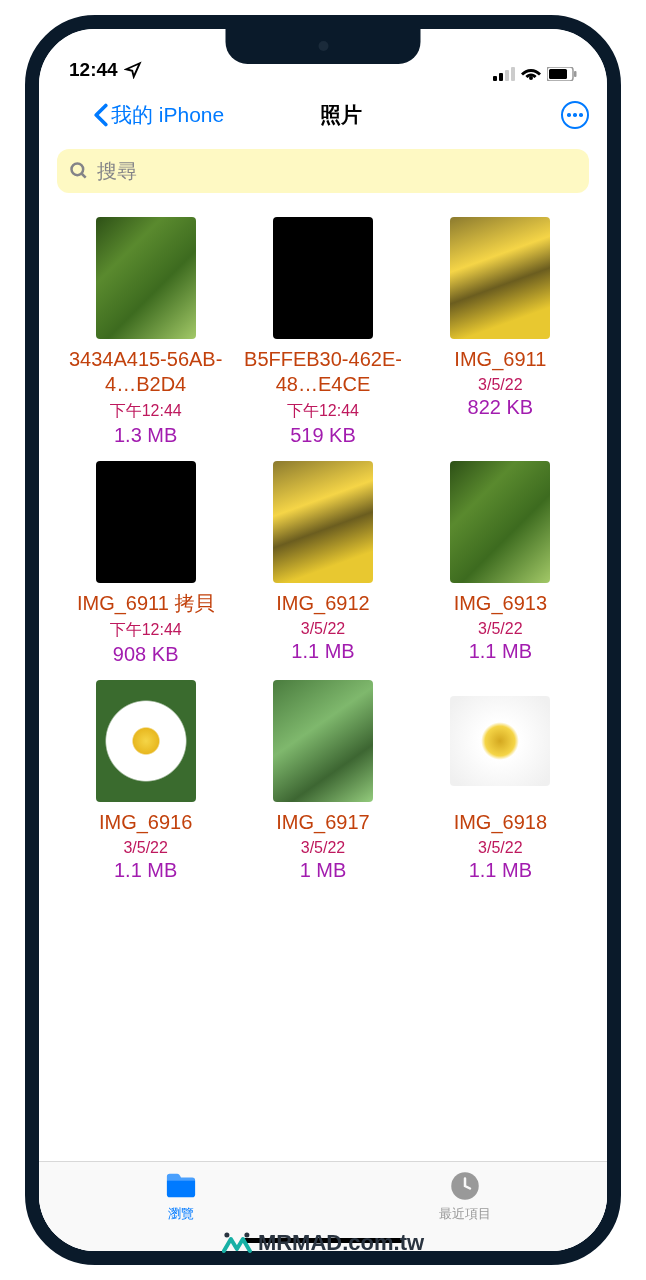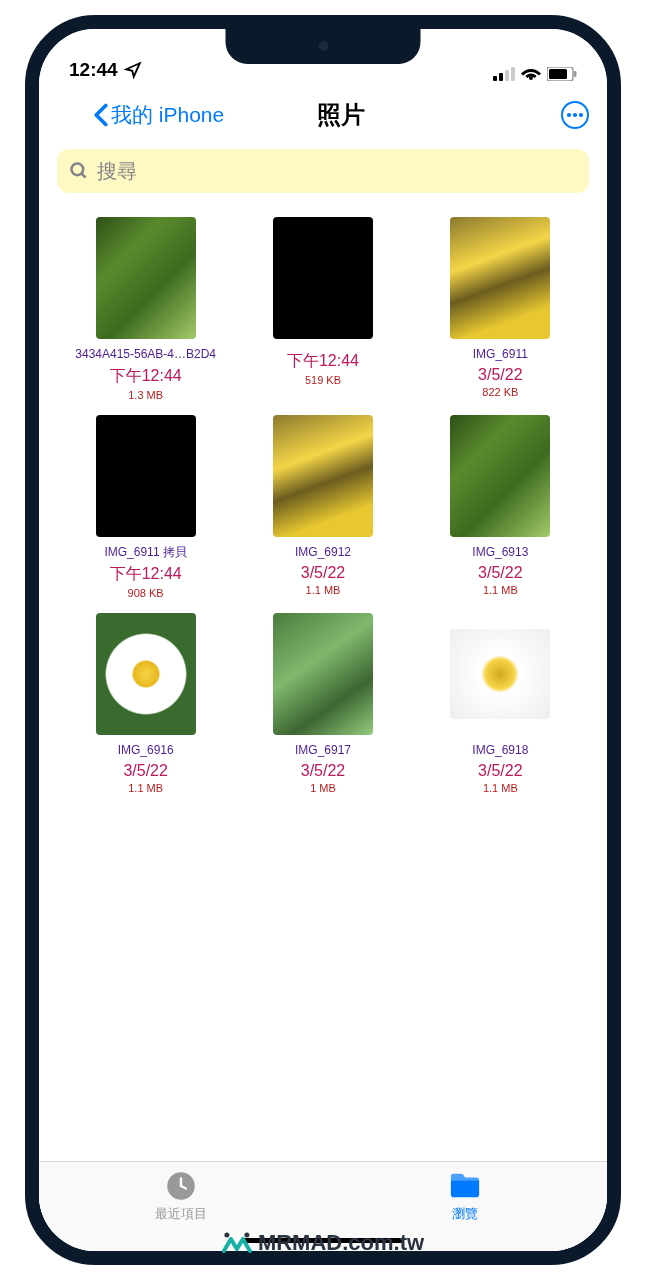--- a/index.html
+++ b/index.html
@@ -71,21 +71,21 @@
       display: flex;
       align-items: center;
       color: #007aff;
       font-size: 21px;
       gap: 2px;
     }
     .nav-title {
       position: absolute;
       left: 50%;
       transform: translateX(-50%);
-      font-size: 24px;
+      font-size: 21px;
       font-weight: 600;
     }
     .more-button {
       position: absolute;
       right: 18px;
       width: 28px;
       height: 28px;
       border: 2.5px solid #007aff;
       border-radius: 50%;
       display: flex;
@@ -139,34 +139,34 @@
       position: relative;
       overflow: hidden;
     }
     .thumb.black { background: #000; }
     .thumb.green-leaves { background: linear-gradient(135deg, #2d5016 0%, #5a8a2e 30%, #3d6b1f 60%, #a3c968 100%); }
     .thumb.yellow-flower { background: linear-gradient(160deg, #8b7a2e 0%, #f5d547 35%, #6b5d1f 55%, #e8c830 80%); }
     .thumb.daisy-bg { background: radial-gradient(circle at 50% 50%, #f5d547 0%, #e8b820 16%, #fff 18%, #fff 50%, #3a6b2e 52%); }
     .thumb.daisy-zoom { background: radial-gradient(circle at 50% 50%, #d4a820 0%, #f5d547 22%, #fff 28%, #f0f0f0 90%); height: 90px; margin-top: 16px; margin-bottom: 24px; }
     .thumb.succulents { background: linear-gradient(145deg, #4a7c3e 0%, #7fb86d 40%, #3d6632 70%, #94cc7d 100%); }
     .file-name {
-      font-size: 12px;
-      color: #4c1d95;
+      font-size: 20px;
+      color: #c2410c;
       line-height: 1.25;
       word-break: break-word;
       max-width: 160px;
     }
     .file-date {
       font-size: 16px;
       color: #be185d;
       margin-top: 4px;
     }
     .file-size {
-      font-size: 11px;
-      color: #b91c1c;
+      font-size: 20px;
+      color: #a21caf;
       margin-top: 2px;
     }
     .tab-bar {
       height: 90px;
       border-top: 1px solid #d8d8d8;
       background: #f9f9f9;
       display: flex;
       justify-content: space-around;
       padding-top: 8px;
       position: relative;
@@ -270,20 +270,21 @@
     <div class="content">
       <div class="grid" id="file-grid">
           <div class="file-item">
             <div class="thumb green-leaves"></div>
             <div class="file-name">3434A415-56AB-4…B2D4</div>
             <div class="file-date">下午12:44</div>
             <div class="file-size">1.3 MB</div>
           </div>
           <div class="file-item">
             <div class="thumb black"></div>
+            <div class="file-name">B5FFEB30-462E-48…E4CE</div>
             <div class="file-date">下午12:44</div>
             <div class="file-size">519 KB</div>
           </div>
           <div class="file-item">
             <div class="thumb yellow-flower"></div>
             <div class="file-name">IMG_6911</div>
             <div class="file-date">3/5/22</div>
             <div class="file-size">822 KB</div>
           </div>
           <div class="file-item">
@@ -319,38 +320,38 @@
           <div class="file-item">
             <div class="thumb daisy-zoom"></div>
             <div class="file-name">IMG_6918</div>
             <div class="file-date">3/5/22</div>
             <div class="file-size">1.1 MB</div>
           </div>
         </div>
     </div>
 
     <div class="tab-bar">
+      <div class="tab-item active">
+        <div class="tab-icon">
+          <svg width="34" height="28" viewBox="0 0 34 28" fill="#007aff">
+            <path d="M2 4 Q2 1 5 1 L13 1 Q15 1 16 3 L17 5 L29 5 Q32 5 32 8 L32 8 L2 8 Z" opacity="0.7"></path>
+            <path d="M2 8 L32 8 Q32 8 32 11 L32 23 Q32 26 29 26 L5 26 Q2 26 2 23 Z"></path>
+          </svg>
+        </div>
+        <span>瀏覽</span>
+      </div>
       <div class="tab-item">
         <div class="tab-icon">
           <svg width="30" height="30" viewBox="0 0 24 24" fill="#999">
             <circle cx="12" cy="12" r="11"></circle>
             <path d="M12 6v6l4 2" stroke="#f9f9f9" stroke-width="2" fill="none" stroke-linecap="round"></path>
           </svg>
         </div>
         <span>最近項目</span>
       </div>
-      <div class="tab-item active">
-        <div class="tab-icon">
-          <svg width="34" height="28" viewBox="0 0 34 28" fill="#007aff">
-            <path d="M2 4 Q2 1 5 1 L13 1 Q15 1 16 3 L17 5 L29 5 Q32 5 32 8 L32 8 L2 8 Z" opacity="0.7"></path>
-            <path d="M2 8 L32 8 Q32 8 32 11 L32 23 Q32 26 29 26 L5 26 Q2 26 2 23 Z"></path>
-          </svg>
-        </div>
-        <span>瀏覽</span>
-      </div>
       <div class="home-indicator"></div>
     </div>
   </div>
 </div>
 
 <div class="watermark">
   <svg class="watermark-logo" viewBox="0 0 30 24">
     <path d="M2 20 L9 8 L15 18 L21 8 L28 20" fill="none" stroke="#17b0a5" stroke-width="4" stroke-linecap="round" stroke-linejoin="round"></path>
     <circle cx="5" cy="4" r="2.5" fill="#2a3440"></circle>
     <circle cx="25" cy="4" r="2.5" fill="#2a3440"></circle>

